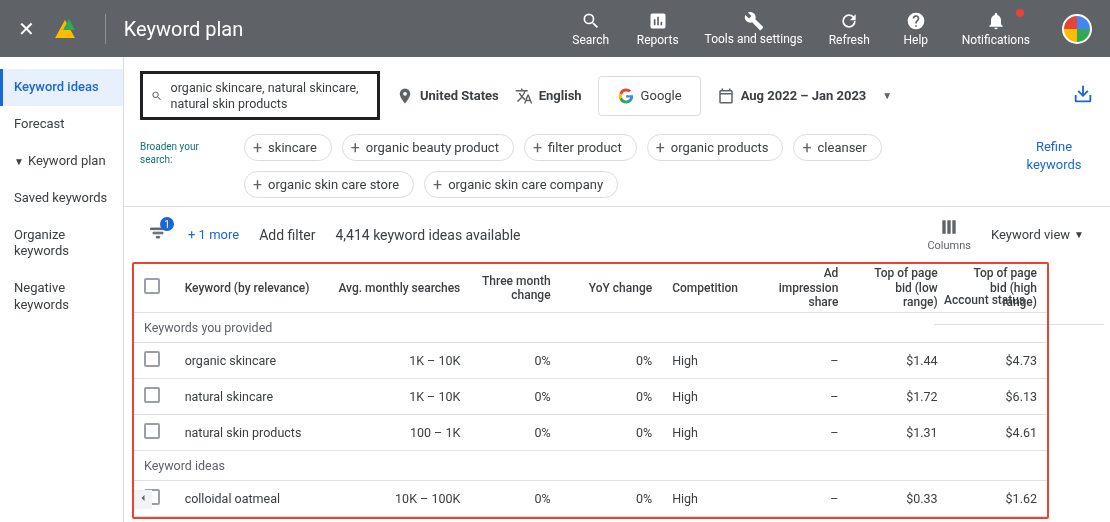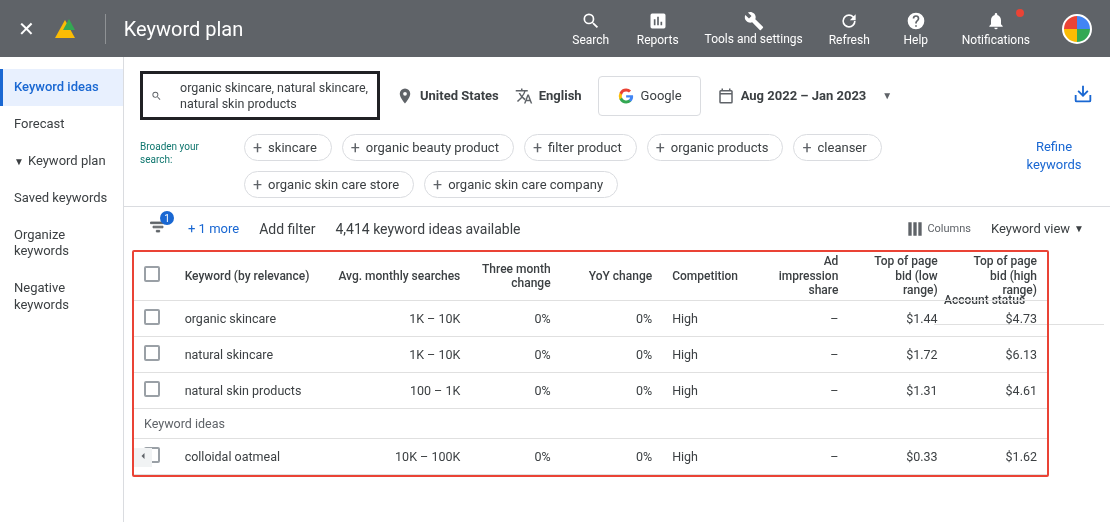--- a/index.html
+++ b/index.html
@@ -20,40 +20,40 @@
   .main { display:flex; height:465px;}
   .sidebar { width:124px; background:#fff; border-right:1px solid #dadce0; padding-top:12px; font-size:13px;}
   .sidebar div.item{padding:10px 14px; color:#3c4043; cursor:pointer; line-height:1.3;}
   .sidebar div.item.active{color:#1967d2;font-weight:500;background:#e8f0fe;border-left:3px solid #1967d2;padding-left:11px;}
   .sidebar .kp{display:flex;align-items:center;gap:4px;}
   .content { flex:1; position:relative; overflow:hidden;}
   
   .filterbar { display:flex; align-items:center; padding:14px 16px; gap:16px; flex-wrap:nowrap;}
   .searchbox{border:3px solid #202124;padding:6px 8px;display:flex;align-items:center;gap:8px;width:240px;}
   .searchbox svg{width:18px;height:18px;fill:#5f6368;}
-  .searchbox span{font-size:12.5px;line-height:1.25;color:#3c4043;margin-left:10px;}
+  .searchbox span{font-size:12.5px;line-height:1.25;color:#3c4043;}
   .locpill{display:flex;align-items:center;gap:6px;font-size:13px;color:#3c4043;cursor:pointer;font-weight:bold;}
   .googlebtn{border:1px solid #dadce0;border-radius:4px;padding:10px 18px;font-size:13px;color:#3c4043;cursor:pointer;display:flex;align-items:center;gap:6px;}
   .download{margin-left:auto;color:#1967d2;cursor:pointer;}
   .download svg{width:22px;height:22px;fill:#1967d2;}
   
   .broadenrow{display:flex;align-items:flex-start;padding:0 16px 8px 16px;gap:14px;border-bottom:1px solid #dadce0;}
   .broadenrow .lbl{font-size:10px;color:#0f766e;width:90px;line-height:1.3;padding-top:6px;}
   .chips{display:flex;flex-wrap:wrap;gap:10px;flex:1;}
   .chip{border:1px solid #dadce0;border-radius:16px;padding:5px 14px 5px 8px;font-size:13px;color:#3c4043;display:flex;align-items:center;gap:6px;cursor:pointer;}
   .chip .plus{font-size:16px;font-weight:400;color:#5f6368;line-height:12px;}
   .refine{color:#1967d2;font-size:13px;text-align:center;width:80px;line-height:1.4;padding-top:4px;cursor:pointer;}
   
   .filterline{display:flex;align-items:center;padding:10px 16px 10px 24px;gap:20px;}
   .funnel{position:relative;cursor:pointer;}
   .funnel svg{width:20px;height:20px;fill:#5f6368;stroke:#5f6368;}
   .badge{position:absolute;top:-6px;right:-6px;background:#1967d2;color:#fff;border-radius:50%;font-size:10px;width:14px;height:14px;display:flex;align-items:center;justify-content:center;}
   .lnk{color:#1967d2;font-size:13px;cursor:pointer;}
   .muted{color:#3c4043;font-size:14px;}
-  .columns{margin-left:auto;display:flex;flex-direction:row;align-items:center;font-size:11px;color:#5f6368;cursor:pointer;gap:2px;}
+  .columns{margin-left:auto;display:flex;flex-direction:column;align-items:center;font-size:11px;color:#5f6368;cursor:pointer;gap:2px;}
   .kwview{display:flex;align-items:center;gap:4px;font-size:13px;color:#3c4043;cursor:pointer;margin-right:10px;}
   
   .tablewrap{border:2px solid #ea4335;border-radius:2px;margin:0 6px 0 8px;overflow:hidden;position:relative;width:917px;}
   table{border-collapse:collapse;width:100%;table-layout:fixed;font-size:12.5px;}
   th,td{padding:0 10px;text-align:right;border-bottom:1px solid #e0e0e0;vertical-align:middle;color:#3c4043;}
   th{font-weight:500;font-size:12px;color:#3c4043;height:48px;line-height:1.2;}
   td{height:36px;}
   th.left,td.left{text-align:left;}
   .cb{width:16px;height:16px;border:2px solid #9aa0a6;border-radius:2px;display:inline-block;cursor:pointer;}
   .section td{color:#5f6368;text-align:left;font-size:12.5px;}
@@ -248,20 +248,23 @@
             <th>Avg. monthly searches</th>
             <th>Three month change</th>
             <th>YoY change</th>
             <th class="left">Competition</th>
             <th>Ad impression share</th>
             <th>Top of page bid (low range)</th>
             <th>Top of page bid (high range)</th>
           </tr>
         </thead>
         <tbody id="tbody">
+            <tr class="section">
+              <td colspan="9" style="height:30px;">Keywords you provided</td>
+            </tr>
             <tr>
               <td class="left"><span class="cb"></span></td>
               <td class="left">organic skincare</td>
               <td>1K – 10K</td>
               <td>0%</td>
               <td>0%</td>
               <td class="left">High</td>
               <td>–</td>
               <td>$1.44</td>
               <td>$4.73</td>

